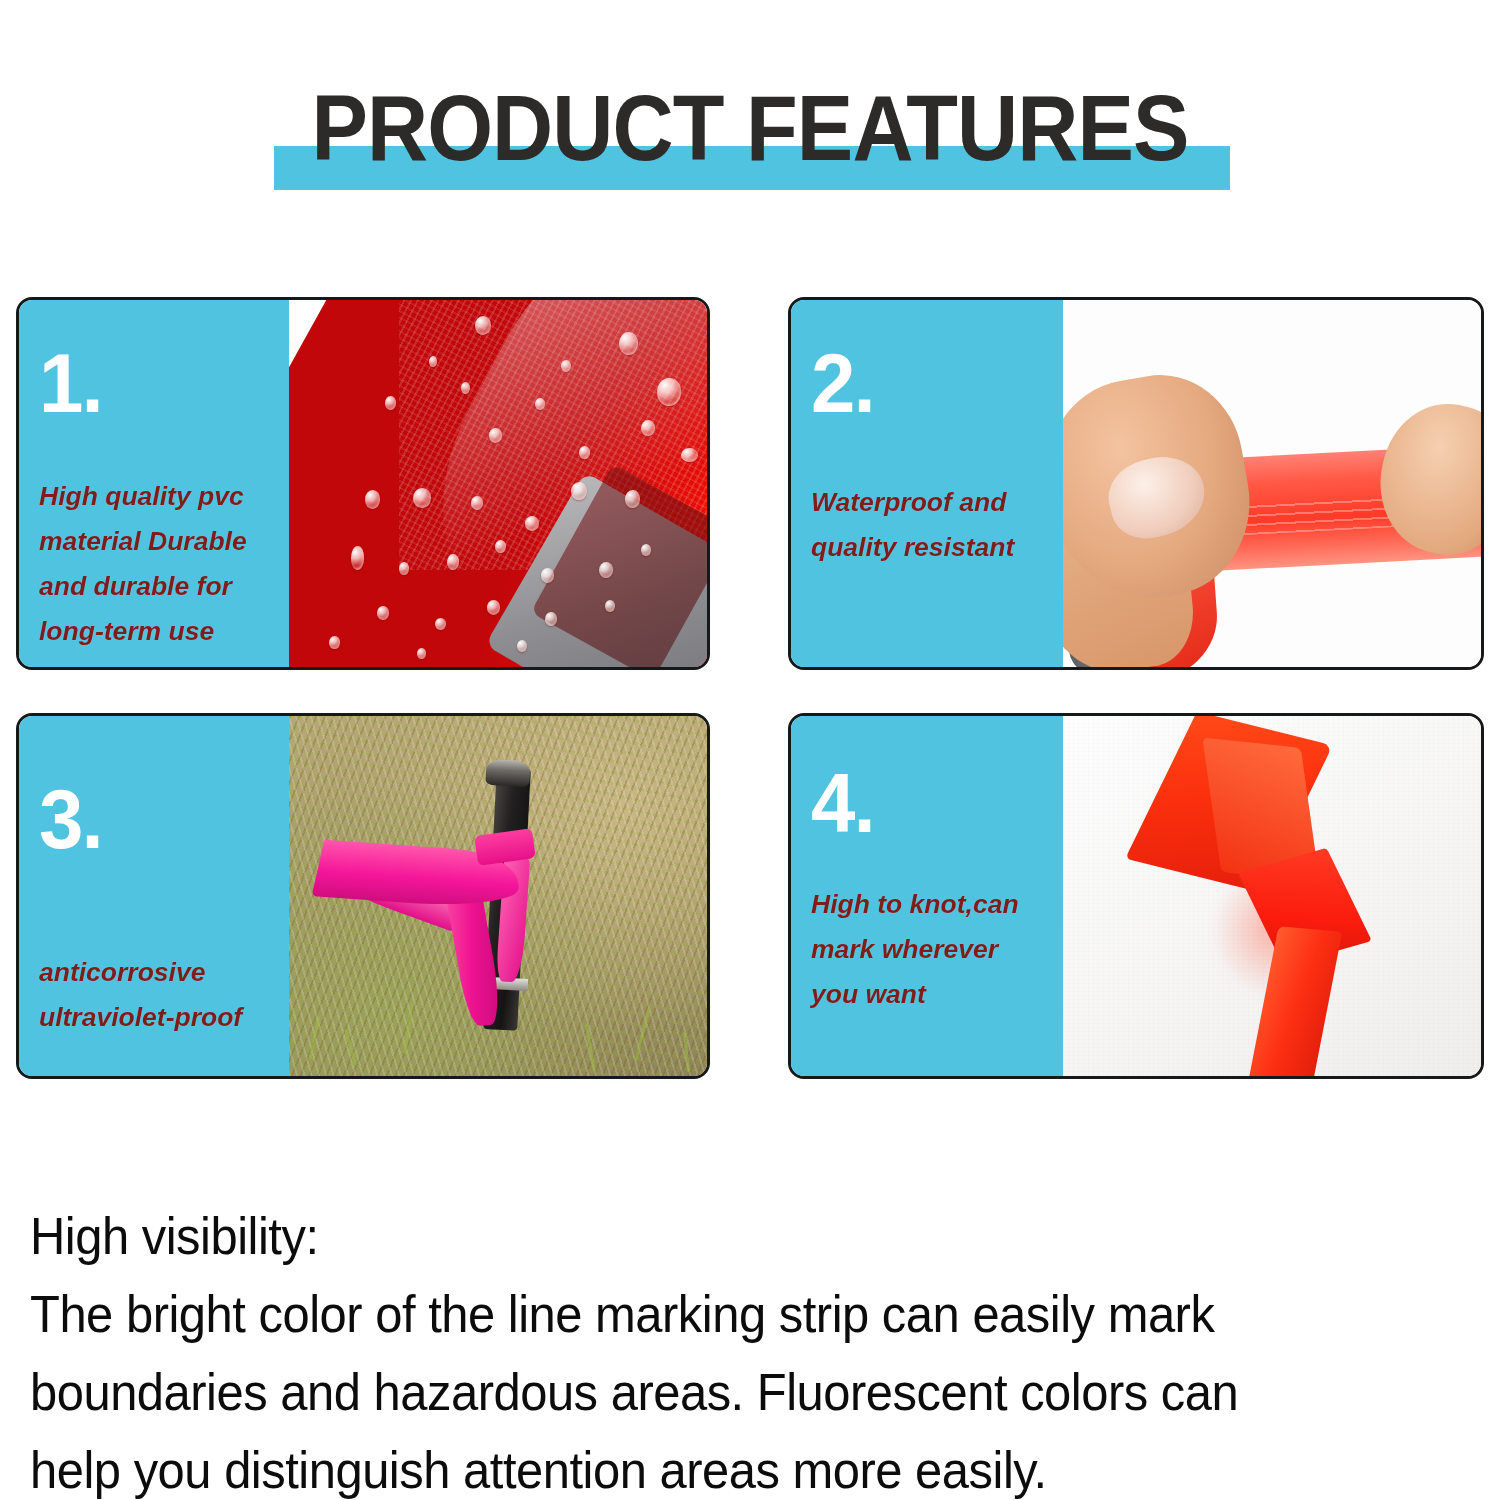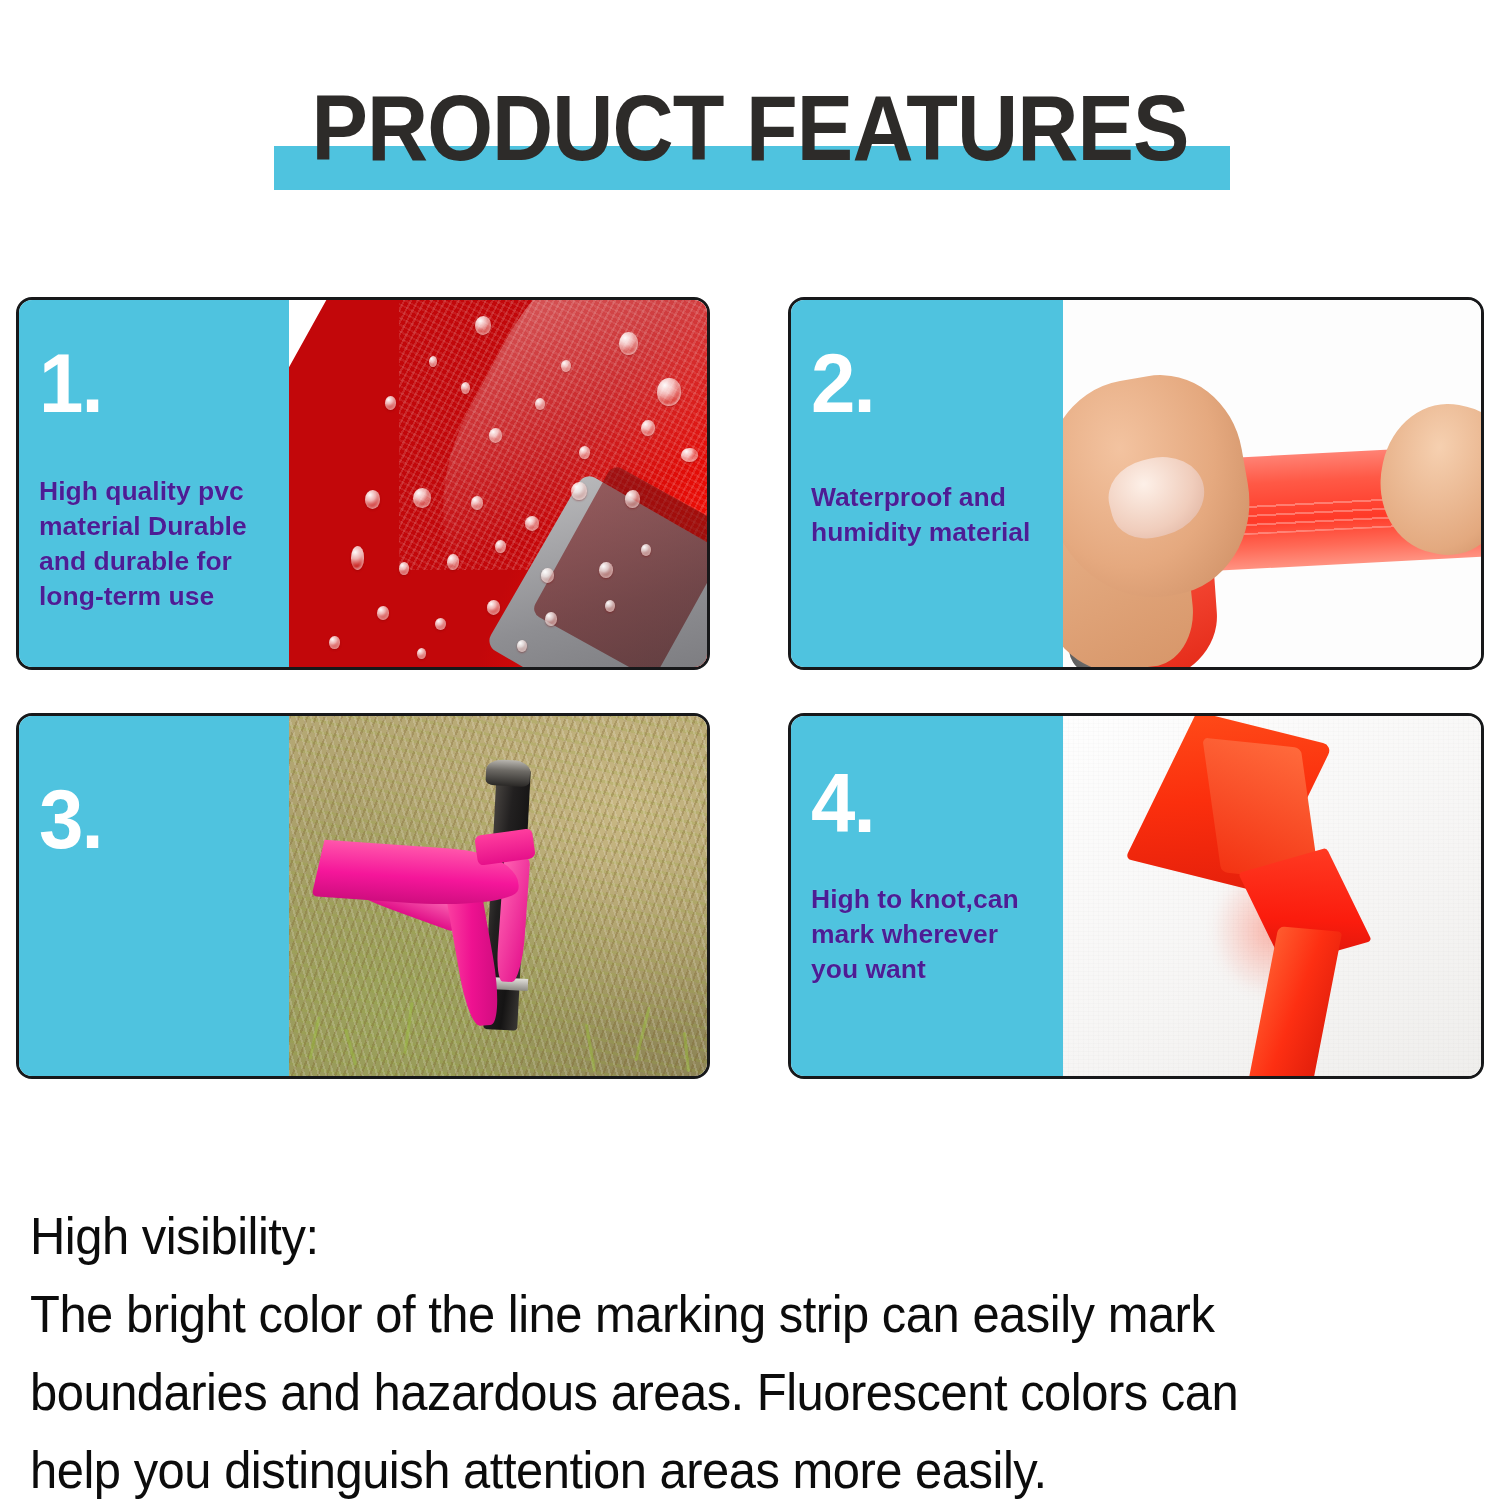--- a/index.html
+++ b/index.html
@@ -80,24 +80,25 @@
     line-height: 78px;
     color: #ffffff;
     letter-spacing: -2px;
     transform: scaleX(0.95);
     transform-origin: 0 0;
   }
   .panel .desc {
     font-family: "Liberation Sans", sans-serif;
     font-weight: bold;
     font-size: 26.5px;
-    line-height: 35px;
-    color: #4c1d95;
+    line-height: 45px;
+    color: #7f1d1d;
     white-space: pre-line;
     text-shadow: 0 0 1px rgba(255,255,255,0.35);
+    font-style: italic;
   }
   .card.r1.c1 .panel .desc { margin-top: 52px; }
   .card.r1.c2 .panel .desc { margin-top: 58px; width: 300px; }
   .card.r2.c1 .panel .desc { margin-top: 92px; width: 270px; }
   .card.r2.c2 .panel .desc { margin-top: 40px; width: 270px; }
   .card.r2.c1 .panel { padding-top: 64px; }
   .card.r2.c2 .panel { padding-top: 48px; }
 
   
   .photo {
@@ -433,37 +434,39 @@
       <span class="drop" style="left:40px;top:336px;width:11px;height:13px"></span>
       <span class="drop" style="left:128px;top:348px;width:9px;height:11px"></span>
       <span class="drop" style="left:228px;top:340px;width:10px;height:12px"></span>
     </div>
   </div>
 
   <div class="card r1 c2">
     <div class="panel">
       <div class="num">2.</div>
       <div class="desc">Waterproof and
-humidity material</div>
+quality resistant</div>
     </div>
     <div class="photo ph2">
       <div class="strip"></div>
       <div class="strip-lines"></div>
       <div class="roll2"></div>
       <div class="roll2core"></div>
       <div class="finger-l"></div>
       <div class="thumb-l"></div>
       <div class="nail-l"></div>
       <div class="thumb-r"></div>
     </div>
   </div>
 
   <div class="card r2 c1">
     <div class="panel">
       <div class="num">3.</div>
+      <div class="desc">anticorrosive
+ultraviolet-proof</div>
     </div>
     <div class="photo ph3">
       <span class="blade" style="left:24px;top:300px;width:3px;height:44px;transform:rotate(12deg)"></span>
       <span class="blade" style="left:60px;top:312px;width:3px;height:38px;transform:rotate(-16deg)"></span>
       <span class="blade" style="left:118px;top:286px;width:3px;height:52px;transform:rotate(8deg)"></span>
       <span class="blade" style="left:300px;top:308px;width:3px;height:48px;transform:rotate(-10deg)"></span>
       <span class="blade" style="left:352px;top:290px;width:3px;height:56px;transform:rotate(14deg)"></span>
       <span class="blade" style="left:396px;top:316px;width:3px;height:40px;transform:rotate(-6deg)"></span>
       <div class="stake"></div>
       <div class="stake-top"></div>

